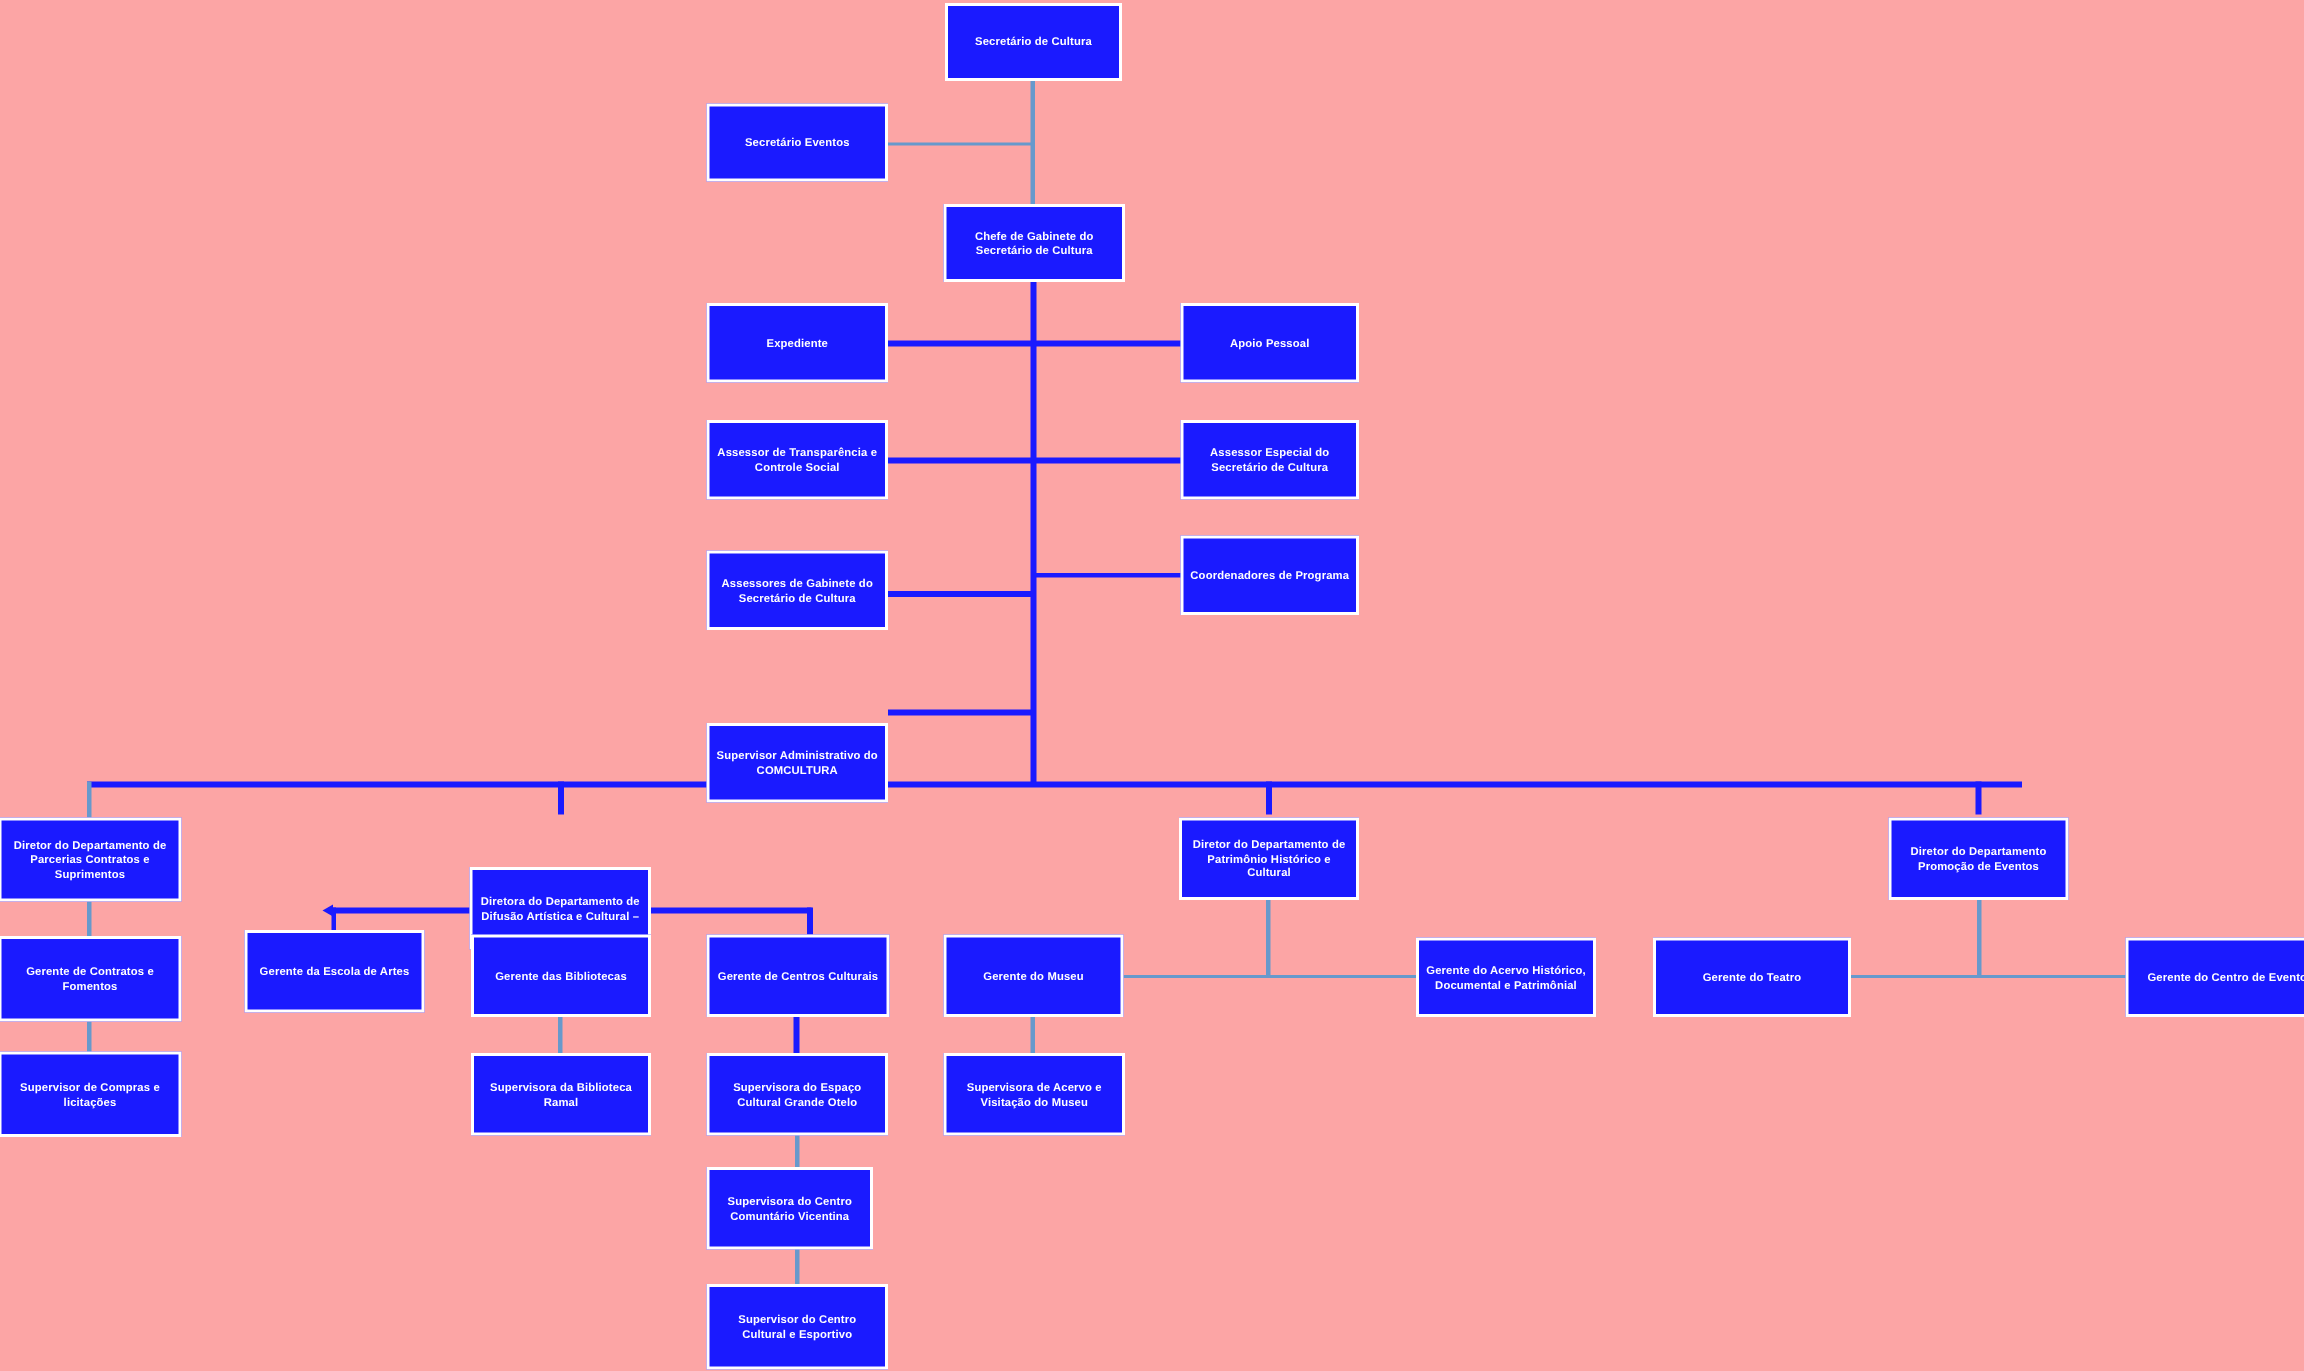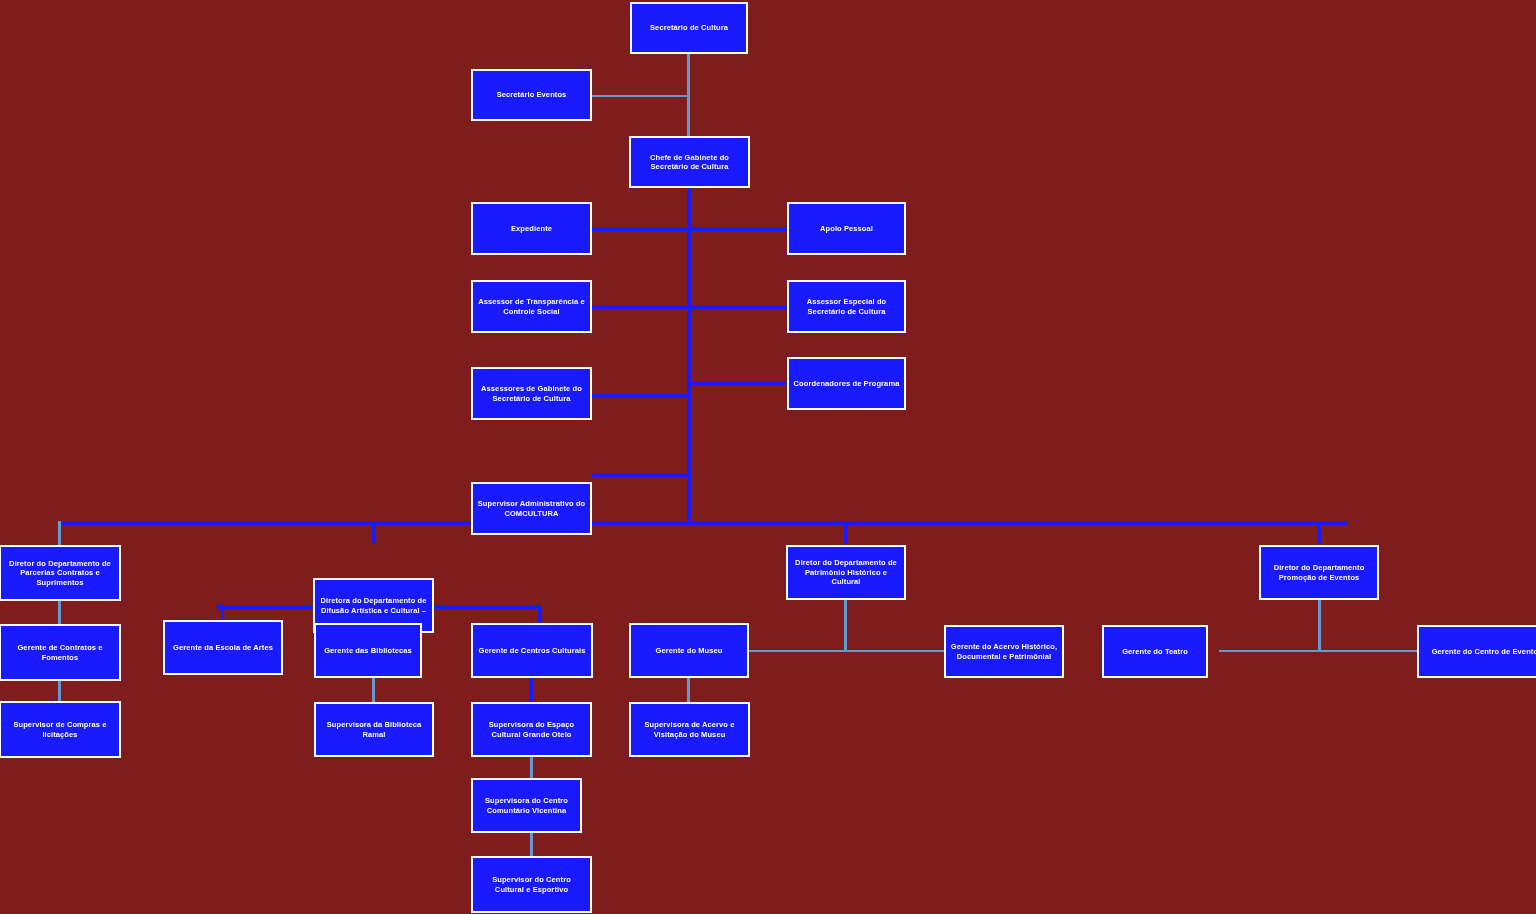--- a/index.html
+++ b/index.html
@@ -4,21 +4,21 @@
 <style>
   html, body {
     margin: 0;
     padding: 0;
     background: #000000;
   }
   #chart-canvas {
     position: relative;
     width: 1536px;
     height: 914px;
-    background: #7f1d1d;
+    background: #fca5a5;
     overflow: hidden;
     font-family: "Liberation Sans", sans-serif;
   }
   .node {
     position: absolute;
     background: #1A1AFF;
     border: 2px solid #FFFFFF;
     box-sizing: border-box;
     display: flex;
     align-items: center;
@@ -155,37 +155,37 @@
   </div>
 
   <div class="node" style="left:-1px; top:624px; width:122px; height:57px;">
     <span>Gerente de Contratos e Fomentos</span>
   </div>
 
   <div class="node" style="left:163px; top:620px; width:120px; height:55px;">
     <span>Gerente da Escola de Artes</span>
   </div>
 
-  <div class="node" style="left:314px; top:623px; width:108px; height:55px;">
+  <div class="node" style="left:314px; top:623px; width:120px; height:55px;">
     <span>Gerente das Bibliotecas</span>
   </div>
 
   <div class="node" style="left:471px; top:623px; width:122px; height:55px;">
     <span>Gerente de Centros Culturais</span>
   </div>
 
   <div class="node" style="left:629px; top:623px; width:120px; height:55px;">
     <span>Gerente do Museu</span>
   </div>
 
   <div class="node" style="left:944px; top:625px; width:120px; height:53px;">
     <span>Gerente do Acervo Histórico, Documental e Patrimônial</span>
   </div>
 
-  <div class="node" style="left:1102px; top:625px; width:106px; height:53px;">
+  <div class="node" style="left:1102px; top:625px; width:132px; height:53px;">
     <span>Gerente do Teatro</span>
   </div>
 
   <div class="node" style="left:1417px; top:625px; width:140px; height:53px;">
     <span>Gerente do Centro de Eventos</span>
   </div>
 
   <div class="node" style="left:-1px; top:701px; width:122px; height:57px;">
     <span>Supervisor de Compras e licitações</span>
   </div>

